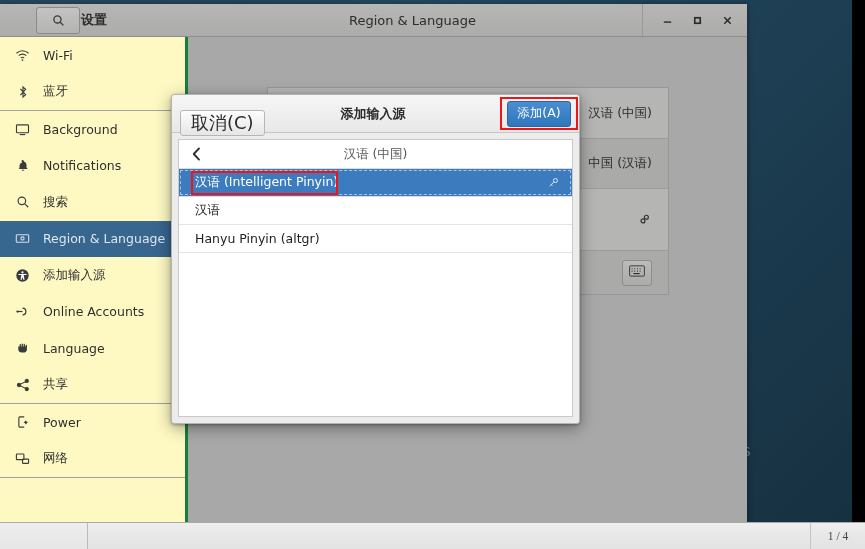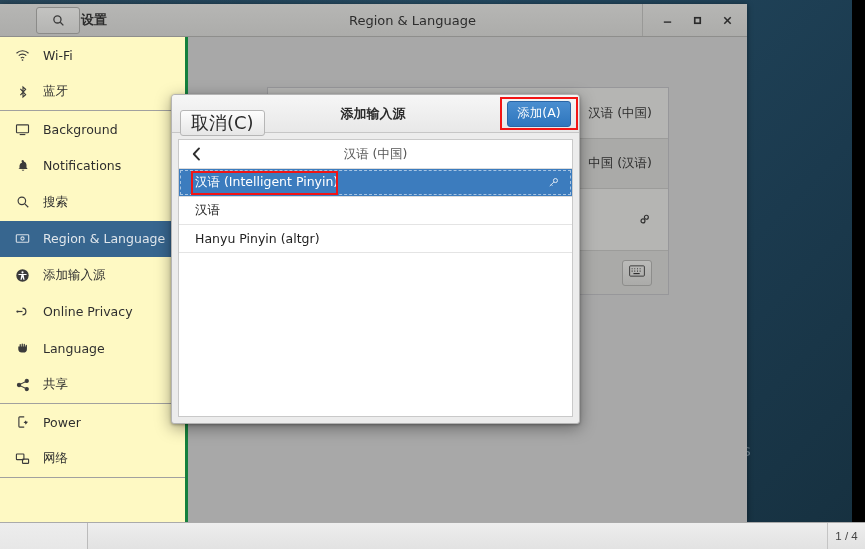--- a/index.html
+++ b/index.html
@@ -219,24 +219,24 @@
     background: linear-gradient(to bottom, #eeeeee 0%, #e2e2e2 100%);
     border-top: 1px solid #aaa;
     display: flex; align-items: stretch;
   }
   #tb-launcher {
     width: 88px; background: linear-gradient(to bottom,#ededed 0%, #e7e7e7 100%);
     border-right: 1px solid #bbb;
   }
   #tb-middle { flex: 1; }
   #tb-workspace {
-    width: 38px; display: flex; align-items: center; justify-content: center;
+    width: 55px; display: flex; align-items: center; justify-content: center;
     border-left: 1px solid #c4c4c4;
     font-size: 11.5px; color: #444;
-    font-family: Liberation Sans, sans-serif;
+    font-family: Liberation Serif, serif;
   }
 </style>
 </head>
 <body>
 
 <div id="desktop">
   <div id="desktop-text">0 S</div>
 </div>
 <div id="right-strip"></div>
 
@@ -354,21 +354,21 @@
           <span>添加输入源</span>
         </div>
         <div class="sb-item">
           <span class="ic">
             <svg width="15" height="15" viewBox="0 0 16 16" fill="none" stroke="#3b3b3b" stroke-width="1.3">
               <path d="M3 8h5"></path>
                 <path d="M8 4.4a3.6 3.6 0 0 1 0 7.2"></path>
                 <circle cx="2.6" cy="8" r="1.2" fill="#3b3b3b" stroke="none"></circle>
             </svg>
           </span>
-          <span>Online Privacy</span>
+          <span>Online Accounts</span>
         </div>
         <div class="sb-item">
           <span class="ic">
             <svg width="14" height="14" viewBox="0 0 16 16" fill="#3b3b3b">
               <path d="M2.6 6.3h1.5v-2a.75.75 0 1 1 1.5 0v2h.8v-2.6a.75.75 0 1 1 1.5 0v2.6h.8v-2.3a.75.75 0 1 1 1.5 0v2.3h.8v-1.3a.75.75 0 1 1 1.5 0v4.3c0 2.3-1.7 3.9-3.9 3.9H6.6c-2.2 0-4-1.6-4-3.8z"></path>
             </svg>
           </span>
           <span>Language</span>
         </div>
         <div class="sb-item">

